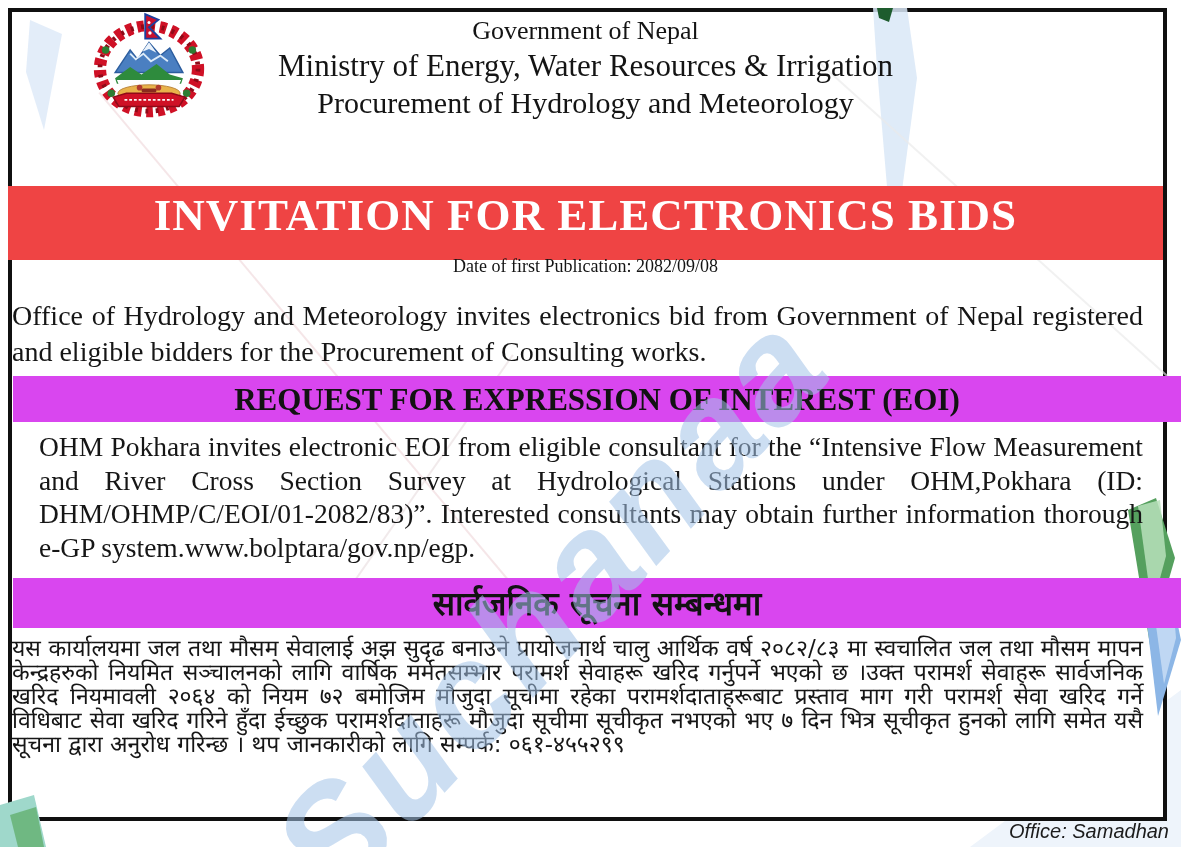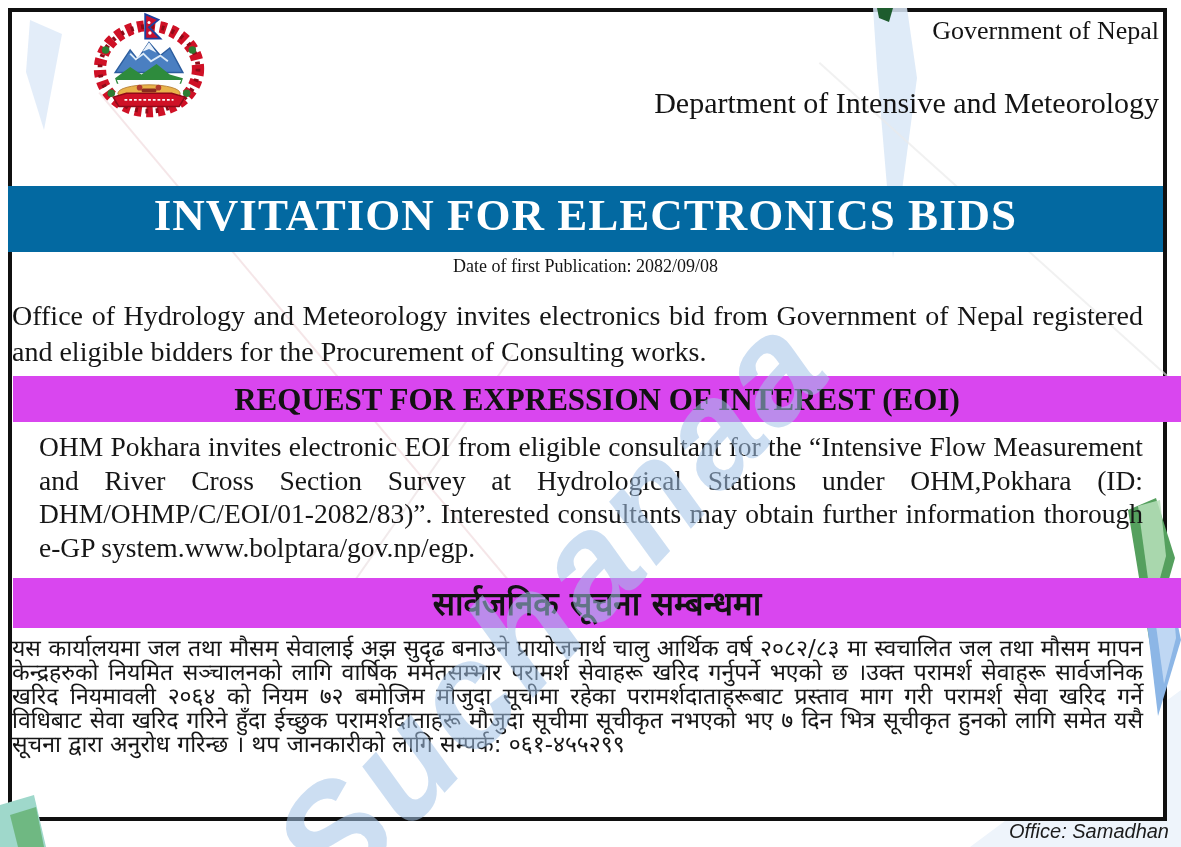--- a/index.html
+++ b/index.html
@@ -8,26 +8,26 @@
   .abs{position:absolute;}
   
   .decor{position:absolute;pointer-events:none;}
   
   .doc-bg{position:absolute;left:8px;top:8px;width:1151px;height:805px;
           background:#ffffff;border:4px solid #101010;}
   
   .hairline{position:absolute;height:1.5px;opacity:.65;transform-origin:0 0;pointer-events:none;}
   
   .content{position:absolute;left:12px;top:12px;width:1147px;height:797px;}
-  .hline{position:absolute;left:0;width:100%;text-align:right;color:#141414;}
+  .hline{position:absolute;left:0;width:100%;text-align:center;color:#141414;}
   .h-gov{top:4px;font-size:26px;}
   .h-min{top:36px;font-size:31px;}
   .h-dep{top:74px;font-size:30px;}
   .h-off{top:118px;font-size:35px;font-weight:700;}
-  .banner{position:absolute;left:-4px;top:174px;width:1155px;height:66px;background:#0369a1;
+  .banner{position:absolute;left:-4px;top:174px;width:1155px;height:74px;background:#ef4444;
           color:#ffffff;text-align:center;font-weight:700;font-size:45px;line-height:58px;
           letter-spacing:1px;}
   .dateline{position:absolute;left:0;top:244px;width:100%;text-align:center;font-size:18px;color:#141414;}
   .para{position:absolute;left:0;right:16px;text-align:justify;color:#161616;}
   .para1{top:286px;font-size:28px;line-height:36px;}
   .para2{top:418px;font-size:27.5px;line-height:33.5px;margin-left:27px;}
   .para-np{top:624px;font-size:24.5px;line-height:24px;font-family:"DejaVu Sans","Liberation Sans",sans-serif;
            font-size:23px;}
   
   .band{position:absolute;left:13px;right:0;background:#d946ef;text-align:center;color:#121212;}
@@ -110,21 +110,22 @@
 
     <path d="M32,90 L46,86 L94,86 L108,90 L102,100 L38,100 Z" fill="#cf1126" stroke="#8f0a18" stroke-width="1.5"></path>
     <line x1="44" y1="93" x2="96" y2="93" stroke="#ffffff" stroke-width="2" stroke-dasharray="3 2"></line>
 
     <path d="M66,2 L66,28 L82,28 L70,16 L80,8 Z" fill="#c8102e" stroke="#1b3f9e" stroke-width="2"></path>
     <circle cx="70" cy="11" r="1.6" fill="#ffffff"></circle>
       <circle cx="71" cy="22" r="1.8" fill="#ffffff"></circle>
   </svg>
 
   <div class="hline h-gov">Government of Nepal</div>
-  <div class="hline h-dep">Department of Intensive and Meteorology</div>
+  <div class="hline h-min">Ministry of Energy, Water Resources &amp; Irrigation</div>
+  <div class="hline h-dep">Procurement of Hydrology and Meteorology</div>
 
   <div class="banner">
     <span>INVITATION FOR ELECTRONICS BIDS</span>
   </div>
 
   <div class="dateline">Date of first Publication: 2082/09/08</div>
 
   <div class="para para1">Office of Hydrology and Meteorology invites electronics bid from Government of Nepal registered and eligible bidders for the Procurement of Consulting works.</div>
 
   <div class="para para2">OHM Pokhara invites electronic EOI from eligible consultant for the “Intensive Flow Measurement and River Cross Section Survey at Hydrological Stations under OHM,Pokhara (ID: DHM/OHMP/C/EOI/01-2082/83)”. Interested consultants may obtain further information thorough e-GP system.www.bolptara/gov.np/egp.</div>

